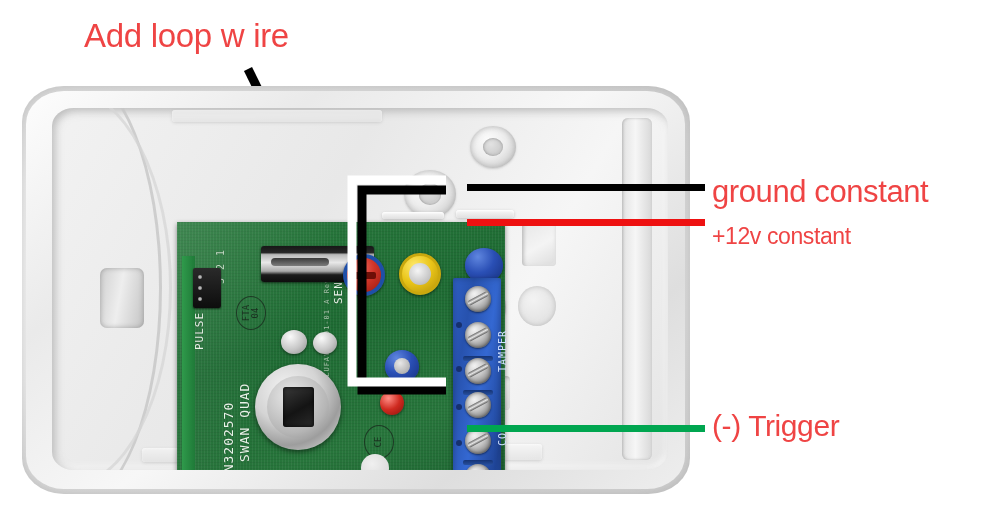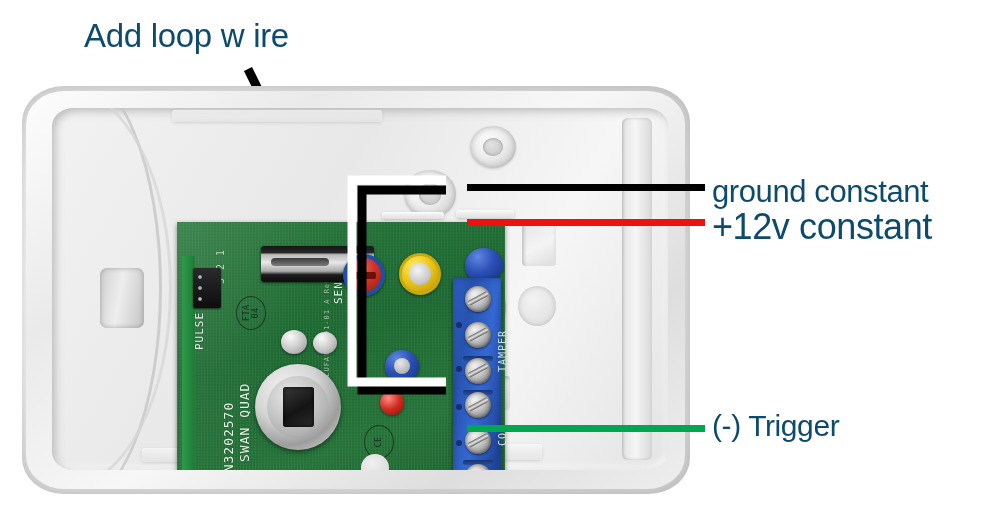--- a/index.html
+++ b/index.html
@@ -10,32 +10,32 @@
   body {
     width: 1000px; height: 513px;
     position: relative;
     overflow: hidden;
     font-family: "Liberation Sans", sans-serif;
   }
 
   
   .annot {
     position: absolute;
-    color: #0c4a6e;
+    color: #ef4444;
     font-family: "Liberation Sans", sans-serif;
     white-space: nowrap;
     line-height: 1.05;
   }
   #add-loop-label {
     left: 84px; top: 19px;
     font-size: 33px;
     letter-spacing: -0.3px;
   }
   #label-ground { left: 712px; top: 176px; font-size: 31px; letter-spacing:-0.4px;}
-  #label-12v    { left: 712px; top: 208px; font-size: 36px; letter-spacing:-0.4px;}
+  #label-12v    { left: 712px; top: 224px; font-size: 23px; letter-spacing:-0.4px;}
   #label-trigger{ left: 712px; top: 410px; font-size: 30px; letter-spacing:-0.4px;}
 
   
   .leadline { position: absolute; }
   #line-ground  { left: 467px; top: 184px; width: 238px; height: 7px; background: #000000; }
   #line-12v     { left: 467px; top: 219px; width: 238px; height: 7px; background: #ee1111; }
   #line-trigger { left: 467px; top: 425px; width: 238px; height: 7px; background: #00a650; }
 
   
   #arrow-add-loop { position: absolute; left: 230px; top: 55px; width: 150px; height: 240px; }

